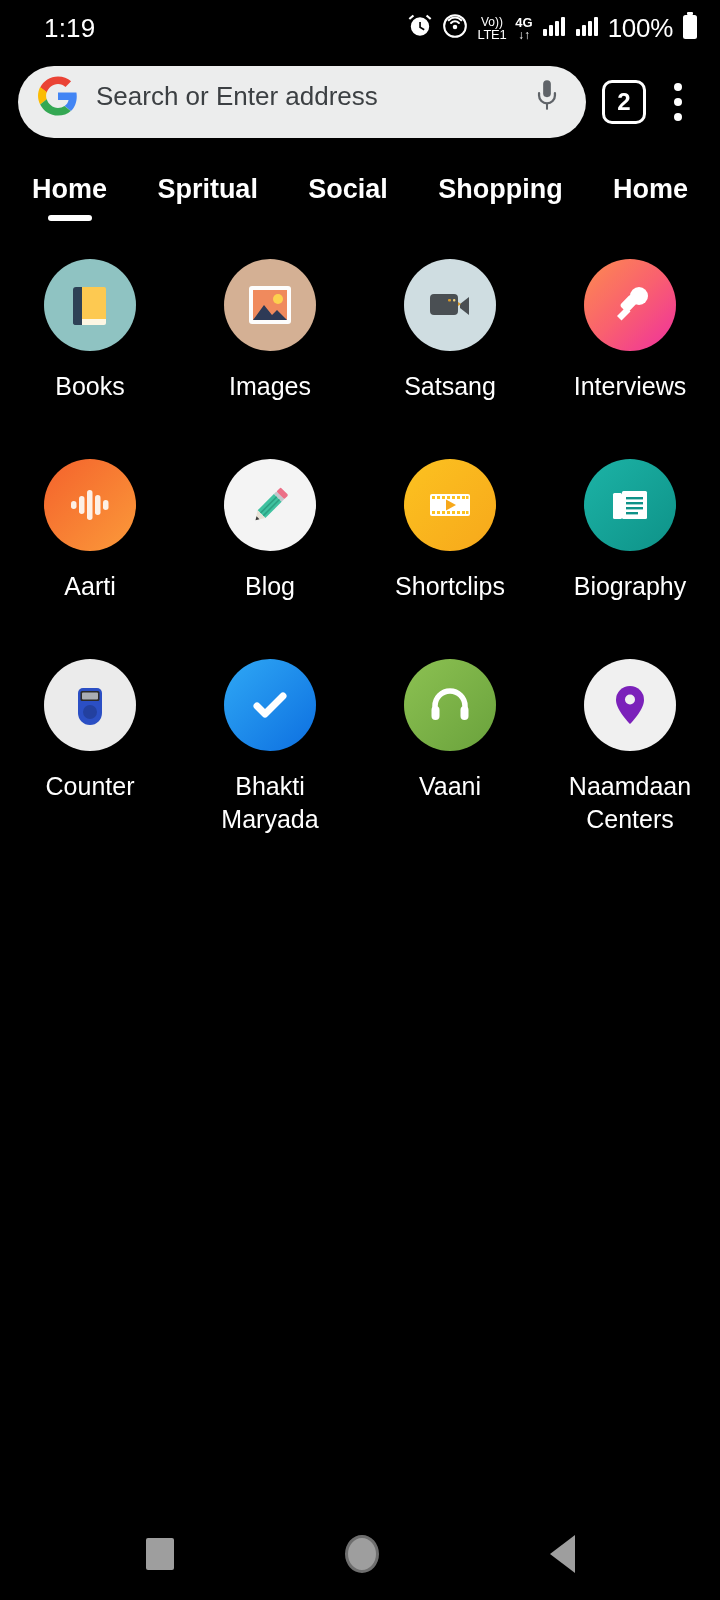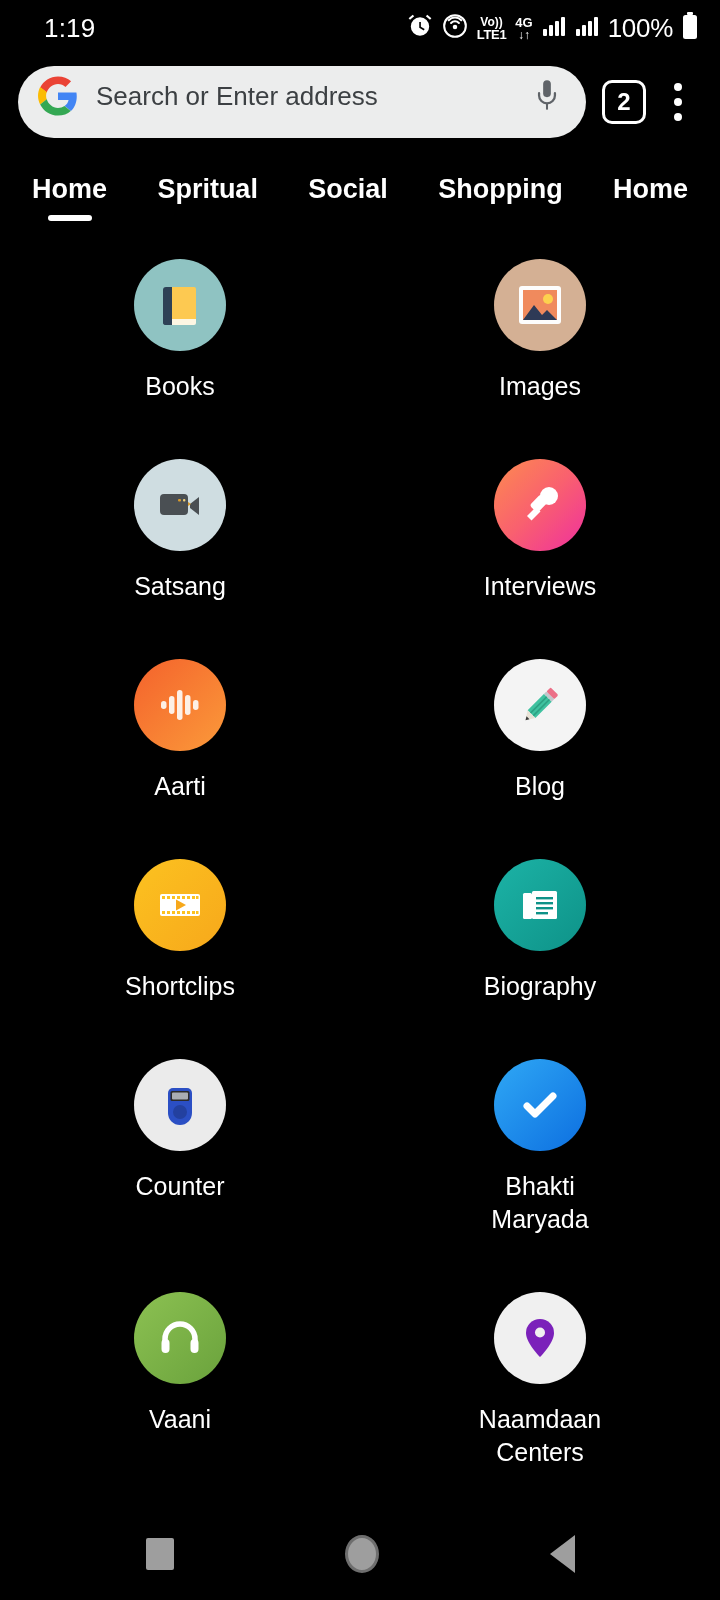--- a/index.html
+++ b/index.html
@@ -19,21 +19,21 @@
     color: #fff;
   }
   .status-time { font-size: 26px; letter-spacing: .2px; }
   .status-right {
     margin-left: auto;
     display: flex; align-items: center; gap: 9px;
   }
   .sb-ico { display: block; }
   .volte-stack {
     display: flex; flex-direction: column; align-items: center;
-    line-height: 1; font-weight: bold;
+    line-height: 1; font-weight: normal;
   }
   .volte-stack .l1 { font-size: 12px; }
   .volte-stack .l2 { font-size: 13px; letter-spacing: -.3px; }
   .g4-stack {
     display: flex; flex-direction: column; align-items: center;
     line-height: 1;
     text-align: center;
   }
   .g4-stack .l1 { font-size: 13px; font-weight: bold; }
   .battery-pct { font-size: 26px; letter-spacing: -.3px; }
@@ -89,21 +89,21 @@
   .tab-underline {
     margin-top: 7px; width: 44px; height: 6px;
     border-radius: 3px; background: #fff; opacity: 0;
   }
   .tab.active .tab-underline { opacity: 1; }
 
   
   .grid {
     margin-top: 38px;
     display: grid;
-    grid-template-columns: repeat(2, 1fr);
+    grid-template-columns: repeat(4, 1fr);
     row-gap: 56px;
   }
   .app {
     display: flex; flex-direction: column; align-items: center;
   }
   .app-icon {
     width: 92px; height: 92px; border-radius: 50%;
     display: flex; align-items: center; justify-content: center;
     overflow: hidden; position: relative;
   }

